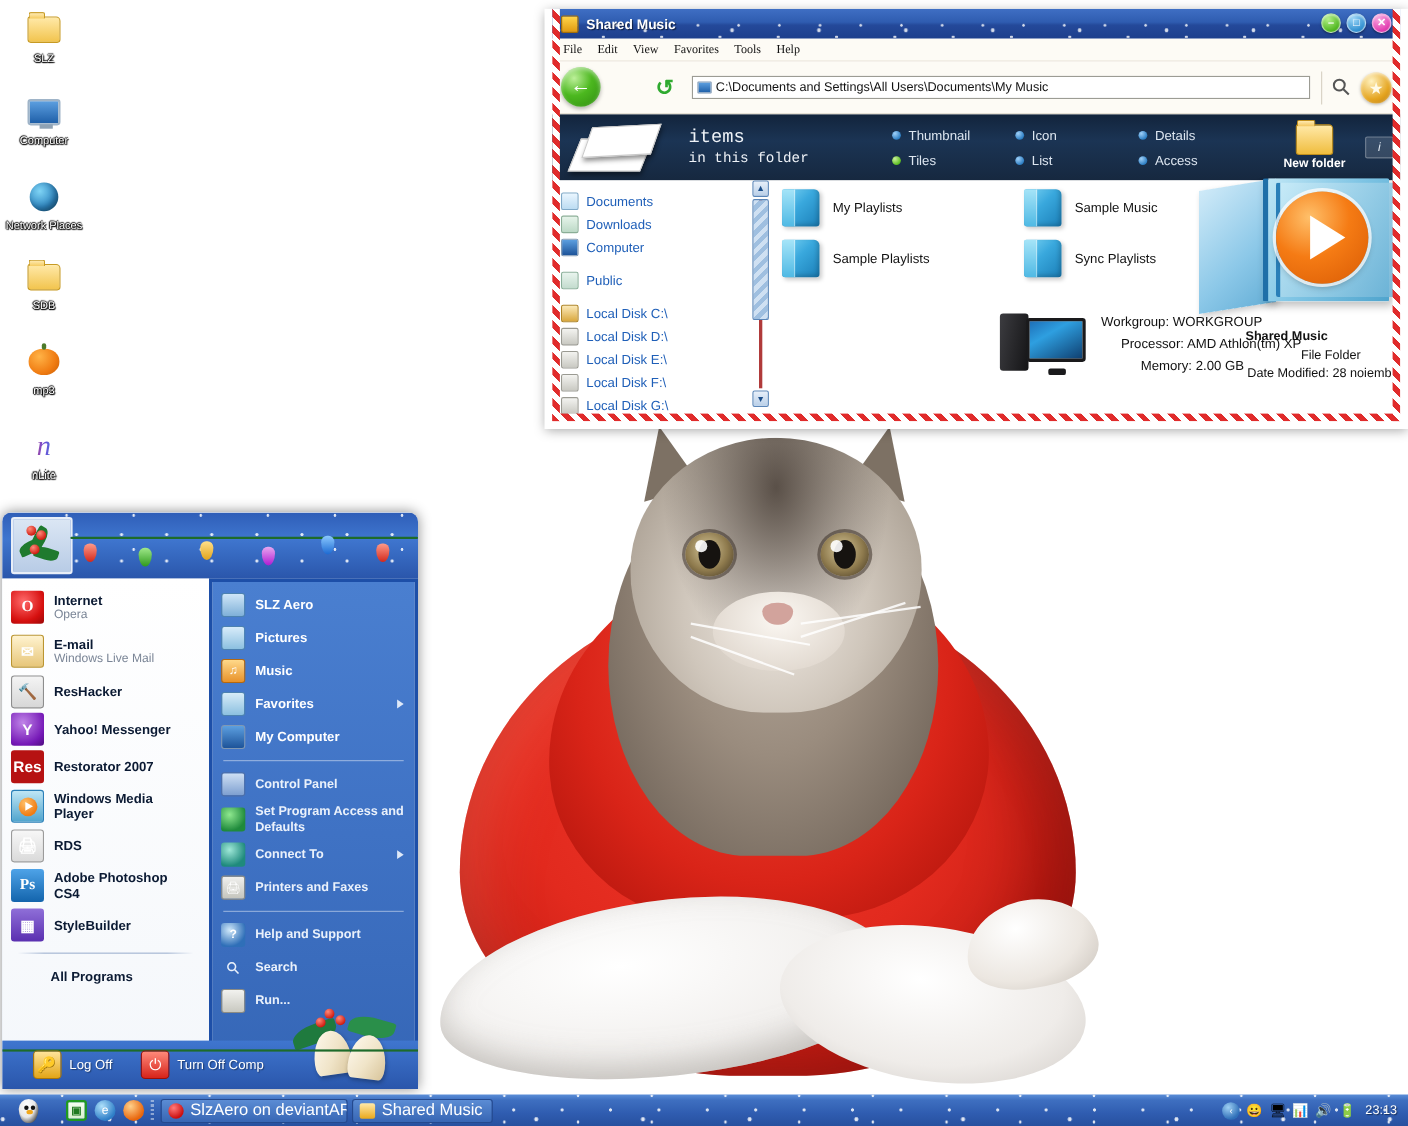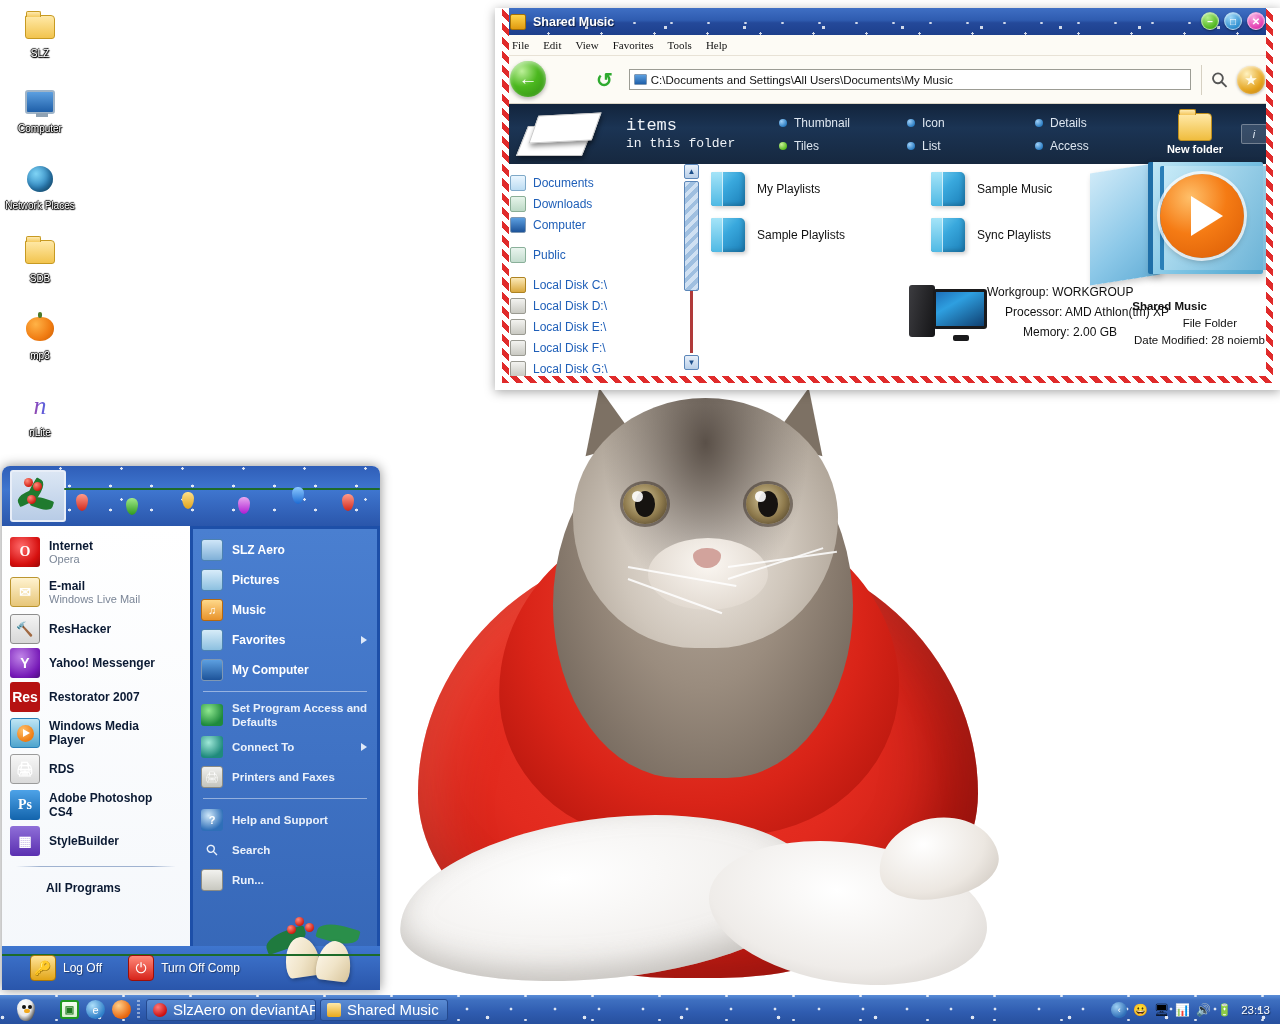--- a/index.html
+++ b/index.html
@@ -234,21 +234,21 @@
     width:90px;height:48px; margin-left:18px; position:relative; flex:0 0 auto;
   }
   .stack .sheet { position:absolute; background:#fff; border:1px solid #c9c9c9;
     box-shadow: 2px 3px 5px rgba(0,0,0,.45); }
   .stack .s1 { left:2px; top:16px; width:66px;height:30px; transform: skewX(-22deg); }
   .stack .s2 { left:14px; top:4px; width:62px;height:28px; transform: skewX(-22deg) rotate(-3deg); }
   .info-count { margin-left:16px; color:#eef2f7;font-family:Liberation Mono, monospace; }
   .info-count .big { font-size:17px; line-height:19px; }
   .info-count .sub { font-size:13px; line-height:17px; }
   .viewopts { margin-left:auto; display:flex; flex-direction:column; gap:9px; padding-right:6px; }
-  .viewrow { display:flex; gap:16px; }
+  .viewrow { display:flex; gap:0; }
   .viewopt { display:flex; align-items:center; gap:7px; font-size:12px; color:#dde6f0; width:112px; }
   .bullet { width:8px;height:8px;border-radius:50%;
     background: radial-gradient(circle at 32% 30%, #9fd0f8, #2e7fc4 70%, #1b5e96); flex:0 0 auto; }
   .bullet.on { background: radial-gradient(circle at 32% 30%, #caf09a, #5cbd22 70%, #3b8a12); }
   .newfolder { width:84px; text-align:center; color:#fff; }
   .newfolder .nf-ico { width:34px;height:28px;margin:0 auto 2px auto; position:relative;
     background: linear-gradient(#ffe9a8,#f0bd3e); border:1px solid #c08f1c; border-radius:2px 4px 3px 3px; }
   .newfolder .nf-ico:before{content:'';position:absolute;left:0;top:-5px;width:15px;height:5px;
     background:linear-gradient(#ffeab0,#f3c55a);border:1px solid #c08f1c;border-bottom:none;border-radius:2px 2px 0 0;}
   .newfolder .nf-lbl { font-size:11px; font-weight:bold; }
@@ -282,21 +282,21 @@
   .fgrid { display:grid; grid-template-columns: 220px 220px; row-gap:12px; }
   .fitem { display:flex; align-items:center; gap:12px; }
   .fitem .ficon { width:34px;height:34px; position:relative; flex:0 0 auto;
     background: linear-gradient(135deg,#7fd6f5 0%, #39a8dd 45%, #1b7fb8 100%);
     border-radius: 2px 5px 3px 3px;
     box-shadow: inset -2px -2px 4px rgba(0,0,0,.18), 2px 2px 4px rgba(0,0,0,.2); }
   .fitem .ficon:before { content:''; position:absolute; left:0; top:0; width:11px;height:34px;
     background: linear-gradient(#a5e4f8,#4fb9e4); border-right:1px solid rgba(255,255,255,.6); border-radius:2px 0 0 3px; }
   .fitem .flabel { font-size:12px; color:#111; }
 
-  .sysinfo { position:absolute; left:210px; top:118px; display:flex; align-items:center; }
+  .sysinfo { position:absolute; left:210px; top:118px; display:flex; align-items:center; gap:14px; }
   .sysinfo .pcicon { width:78px;height:58px; position:relative; }
   .pc-tower { position:absolute; left:0; top:2px; width:26px;height:52px;
     background: linear-gradient(100deg,#3c3c40,#141416); border-radius:3px; }
   .pc-screen { position:absolute; left:24px; top:6px; width:54px;height:40px;
     background: linear-gradient(150deg,#1e6fb8 0%, #2e9fe0 35%, #0f3f70 100%);
     border:3px solid #1a1a1c; border-radius:3px; }
   .pc-stand { position:absolute; left:44px; bottom:0; width:16px;height:6px;background:#1a1a1c; border-radius:2px;}
   .sysinfo .lines { font-size:12px; color:#111; line-height:20px; }
   .sysinfo .lines div:nth-child(2){ padding-left:18px; }
   .sysinfo .lines div:nth-child(3){ padding-left:36px; }
@@ -840,20 +840,24 @@
         <span class="arrow"></span>
       </div>
       <div class="smr-item">
         <span class="sr-ico ico-mycomp"></span>
         <span class="sr-lbl">My Computer</span>
       </div>
 
       <div class="smr-sep"></div>
 
       <div class="smr-item small">
+        <span class="sr-ico ico-cp"></span>
+        <span class="sr-lbl">Control Panel</span>
+      </div>
+      <div class="smr-item small">
         <span class="sr-ico ico-spad"></span>
         <span class="sr-lbl" style="max-width:140px">Set Program Access and Defaults</span>
       </div>
       <div class="smr-item small">
         <span class="sr-ico ico-conn"></span>
         <span class="sr-lbl">Connect To</span>
         <span class="arrow"></span>
       </div>
       <div class="smr-item small">
         <span class="sr-ico ico-print">🖨</span>

